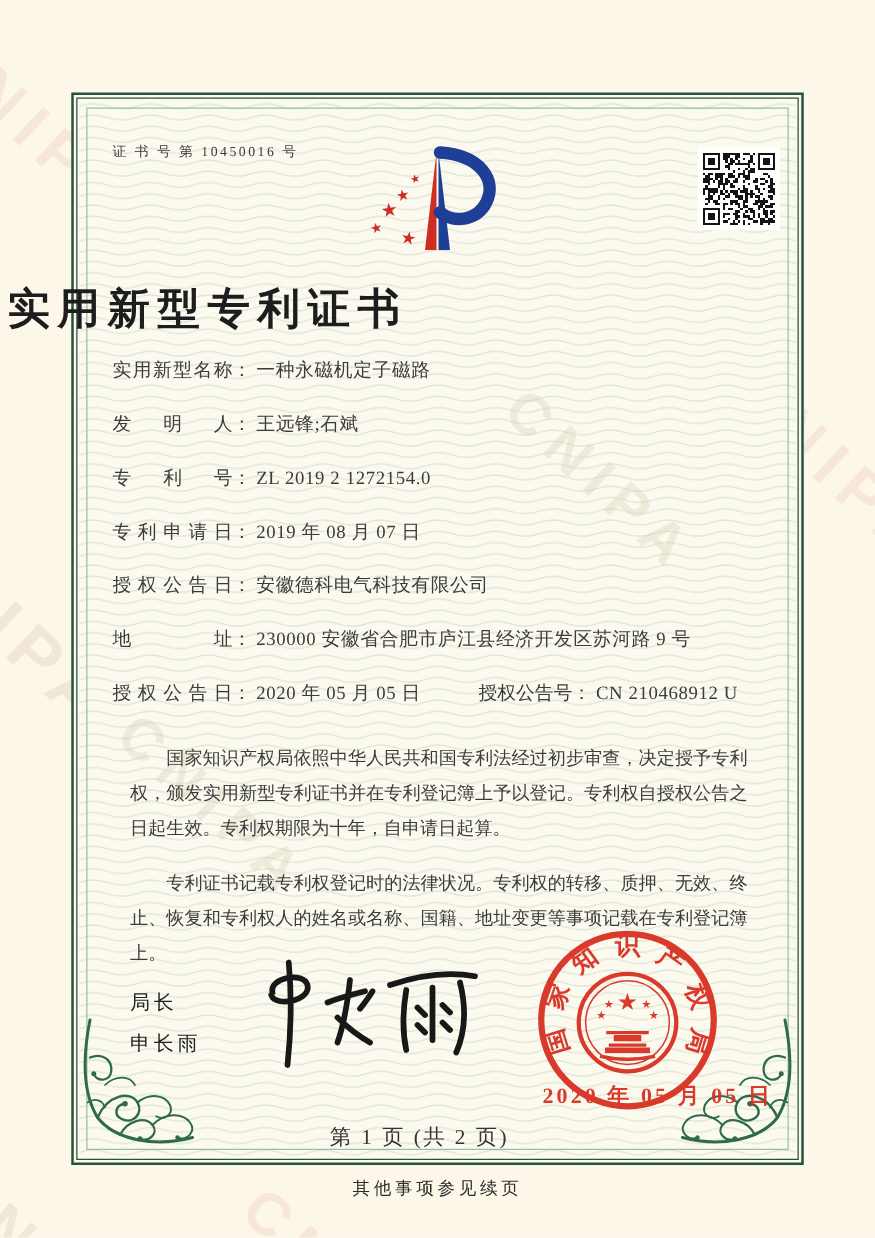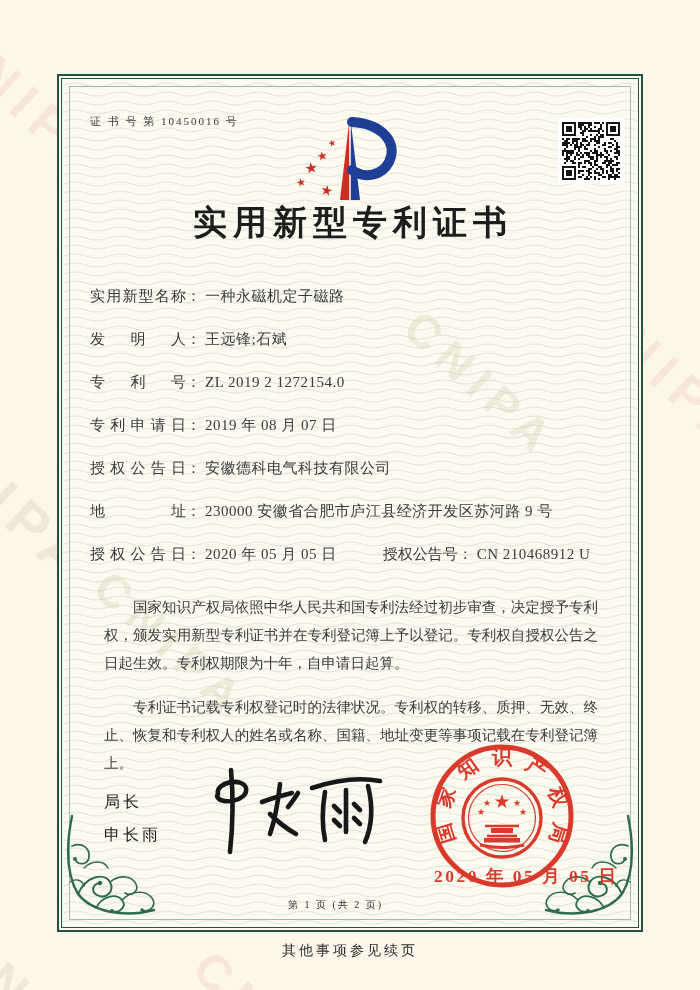--- a/index.html
+++ b/index.html
@@ -23,21 +23,21 @@
   .frame-outer{
     position:absolute;left:57px;top:74px;width:582px;height:854px;
     border:2px solid #25523c;background:#fcf9ee;
   }
   .frame-inner2{position:absolute;inset:2px;border:1px solid #25523c;}
   .frame-thin{position:absolute;inset:10px;border:1px solid #9cbda6;}
   .wave-bg{position:absolute;inset:4px;opacity:.75;}
   
   .cert-no{position:absolute;left:90px;top:114px;font-size:11px;letter-spacing:2px;color:#3a3a3a;}
   .title{
-    position:absolute;left:0;top:200px;width:700px;text-align:center;
+    position:absolute;left:0;top:224px;width:700px;
     font-size:34px;font-weight:bold;color:#1d1d1d;letter-spacing:6px;padding-left:6px;box-sizing:border-box;
   }
   .qr-wrap{position:absolute;left:558px;top:118px;width:66px;height:66px;background:#ffffff;padding:4px;box-sizing:border-box;}
   
   .fields{position:absolute;left:90px;top:287px;width:530px;font-size:15px;color:#3b3b3b;}
   .frow{height:43px;}
   .flabel{display:inline-block;width:96px;text-align:justify;text-align-last:justify;vertical-align:top;}
   .fcolon{display:inline-block;margin-right:4px;}
   .fvalue{letter-spacing:0.5px;}
   .grant-no{margin-left:46px;margin-top:36px;}
@@ -46,21 +46,21 @@
     position:absolute;left:88px;top:577px;width:526px;
     font-size:14.5px;line-height:28px;text-align:justify;color:#3c3c3c;
   }
   .body-text p{margin:16px;text-indent:2em;}
   
   .director{position:absolute;left:104px;top:792px;font-size:16px;color:#222;font-family:Liberation Mono, monospace;}
   .director div{margin-bottom:12px;letter-spacing:3px;}
   .sig-svg{position:absolute;left:188px;top:760px;}
   .seal-svg{position:absolute;left:418px;top:736px;opacity:.96;}
   
-  .page-no{position:absolute;left:0;top:898px;width:671px;text-align:center;font-size:10px;letter-spacing:2px;color:#333;}
+  .page-no{position:absolute;left:0;top:898px;width:671px;text-align:center;font-size:17px;letter-spacing:2px;color:#333;}
   .cont-note{position:absolute;left:0;top:942px;width:700px;text-align:center;font-size:14px;letter-spacing:3px;color:#2c2c2c;}
   .orn{position:absolute;pointer-events:none;}
 </style>
 </head>
 <body>
 
 <div class="wm wm-pink" style="left:-30px;top:10px;font-size:52px;">CNIPA</div>
 <div class="wm wm-out" style="left:-55px;top:400px;font-size:56px;">CNIPA</div>
 <div class="wm wm-pink" style="left:610px;top:280px;font-size:52px;">CNIPA</div>
 <div class="wm wm-out" style="left:-20px;top:920px;font-size:50px;">CNIPA</div>

